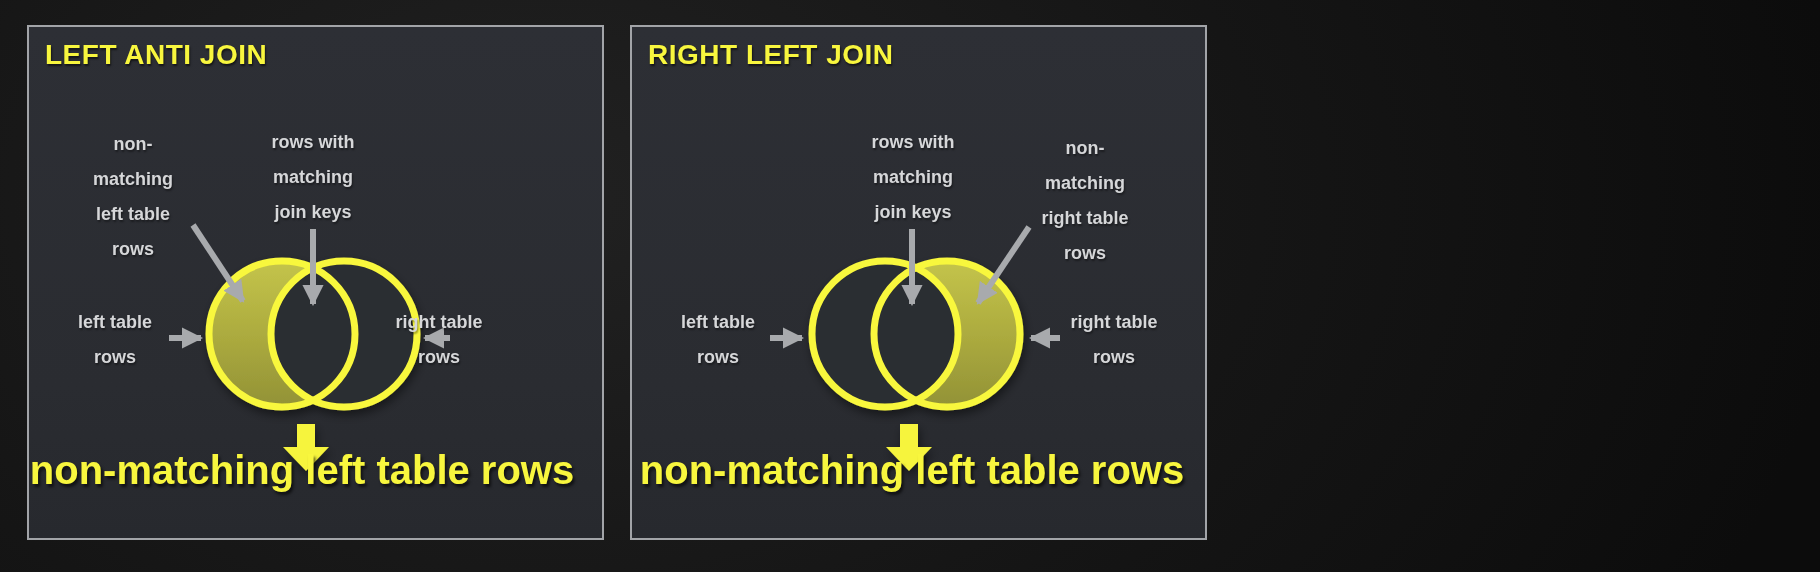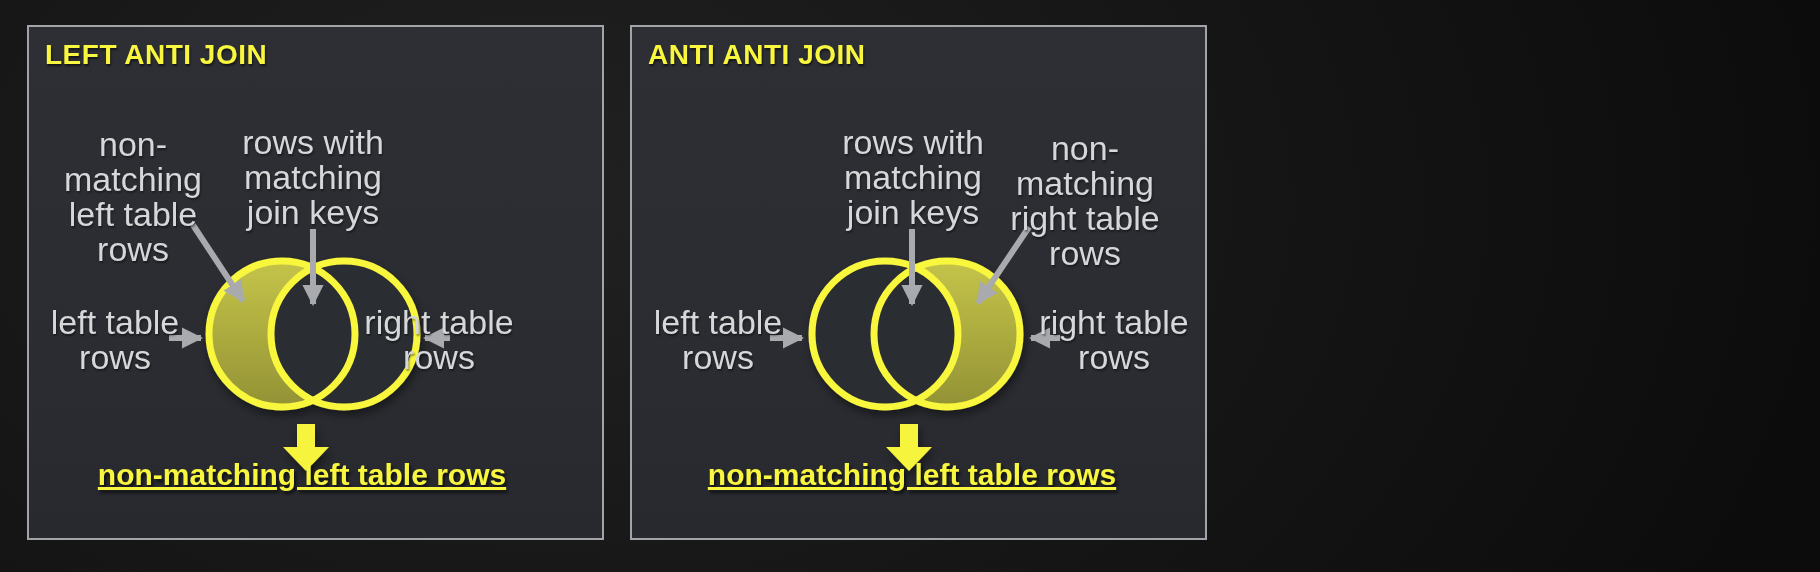--- a/index.html
+++ b/index.html
@@ -44,47 +44,47 @@
     position: absolute;
     left: 0;
     top: 0;
   }
 
   .lbl {
     position: absolute;
     transform: translateX(-50%);
     text-align: center;
     color: #d6d7d9;
-    font-size: 34px;
+    font-size: 18px;
     line-height: 35px;
     white-space: nowrap;
     text-shadow: 1px 2px 2px rgba(0,0,0,0.4);
+    font-weight: bold;
   }
   .lbl span { display: block; }
 
   .panel-left  .lbl-outer { left: 104px; top: 100px; }
   .panel-left  .lbl-match { left: 284px; top: 98px;  }
   .panel-left  .lbl-side-left  { left: 86px;  top: 278px; }
   .panel-left  .lbl-side-right { left: 410px; top: 278px; }
 
   .panel-right .lbl-match { left: 281px; top: 98px;  }
   .panel-right .lbl-outer { left: 453px; top: 104px; }
   .panel-right .lbl-side-left  { left: 86px;  top: 278px; }
   .panel-right .lbl-side-right { left: 482px; top: 278px; }
 
   .result {
     position: absolute;
-    top: 431px;
+    top: 421px;
     transform: translateX(-50%);
-    font-size: 30px;
+    font-size: 40px;
     font-weight: bold;
     color: #f8f63e;
     white-space: nowrap;
     text-shadow: 2px 3px 3px rgba(0,0,0,0.6);
-    text-decoration: underline;
   }
   .panel-left  .result { left: 273px; }
   .panel-right .result { left: 280px; }
 </style>
 </head>
 <body>
 
 <div class="stage">
 
   <section class="panel panel-left">
@@ -139,21 +139,21 @@
     </div>
     <div class="lbl lbl-side-right">
       <span>right table</span>
       <span>rows</span>
     </div>
 
     <div class="result">non-matching left table rows</div>
   </section>
 
   <section class="panel panel-right">
-    <h2 class="panel-title">ANTI ANTI JOIN</h2>
+    <h2 class="panel-title">RIGHT LEFT JOIN</h2>
 
     <svg class="venn-svg" width="573" height="511" viewBox="0 0 573 511">
       <defs>
         <linearGradient id="og1" x1="0" y1="0" x2="0" y2="1">
           <stop offset="0%" stop-color="#c4c44a"></stop>
           <stop offset="55%" stop-color="#aaa93e"></stop>
           <stop offset="100%" stop-color="#929236"></stop>
         </linearGradient>
         <filter id="ds1" x="-30%" y="-30%" width="160%" height="160%">
           <feDropShadow dx="2" dy="5" stdDeviation="5" flood-color="#000000" flood-opacity="0.45"></feDropShadow>

